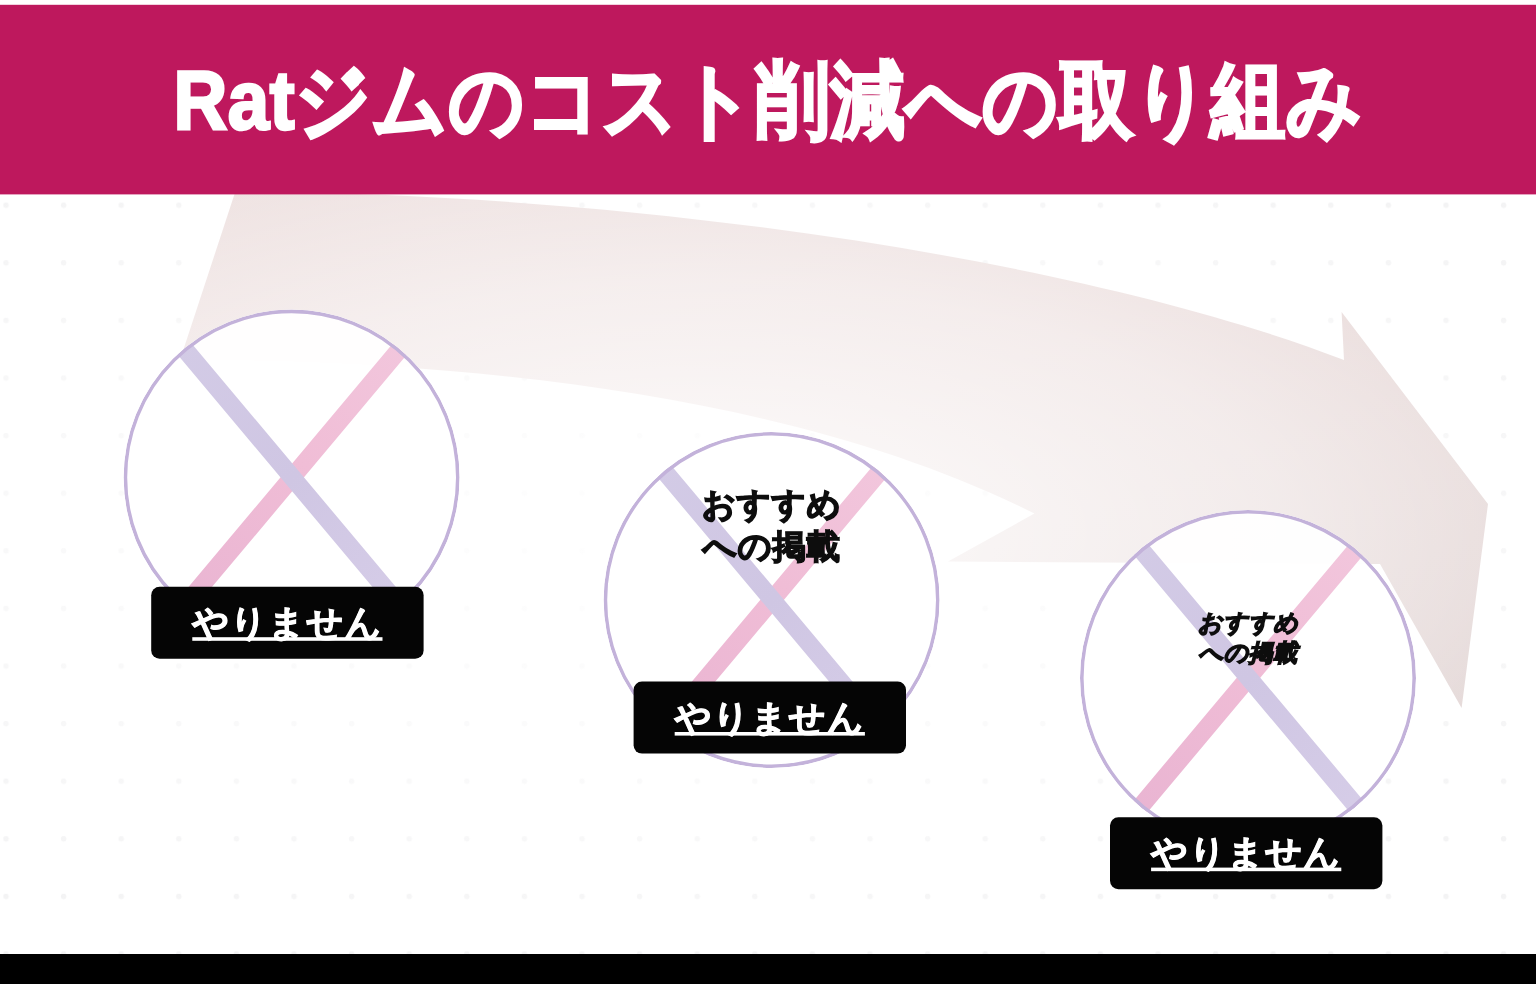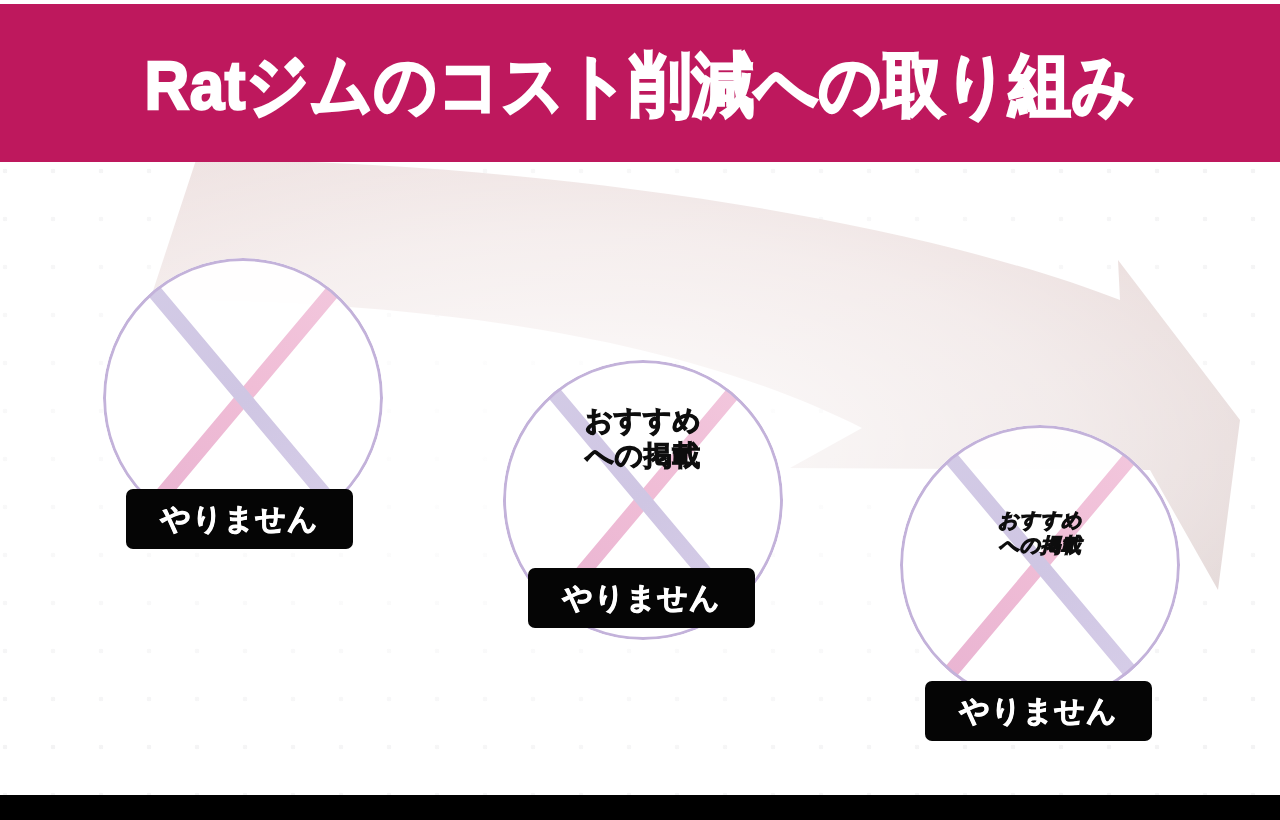--- a/index.html
+++ b/index.html
@@ -128,20 +128,21 @@
     position: absolute;
     background: #050505;
     border-radius: 7px;
     color: #ffffff;
     font-weight: 900;
     display: flex;
     align-items: center;
     justify-content: center;
     letter-spacing: 1px;
     z-index: 6;
+    text-decoration: underline;
     -webkit-text-stroke: 0.8px #ffffff;
   }
 
   
   .bottom-bar {
     position: absolute;
     left: 0;
     top: 795px;
     width: 1280px;
     height: 25px;

